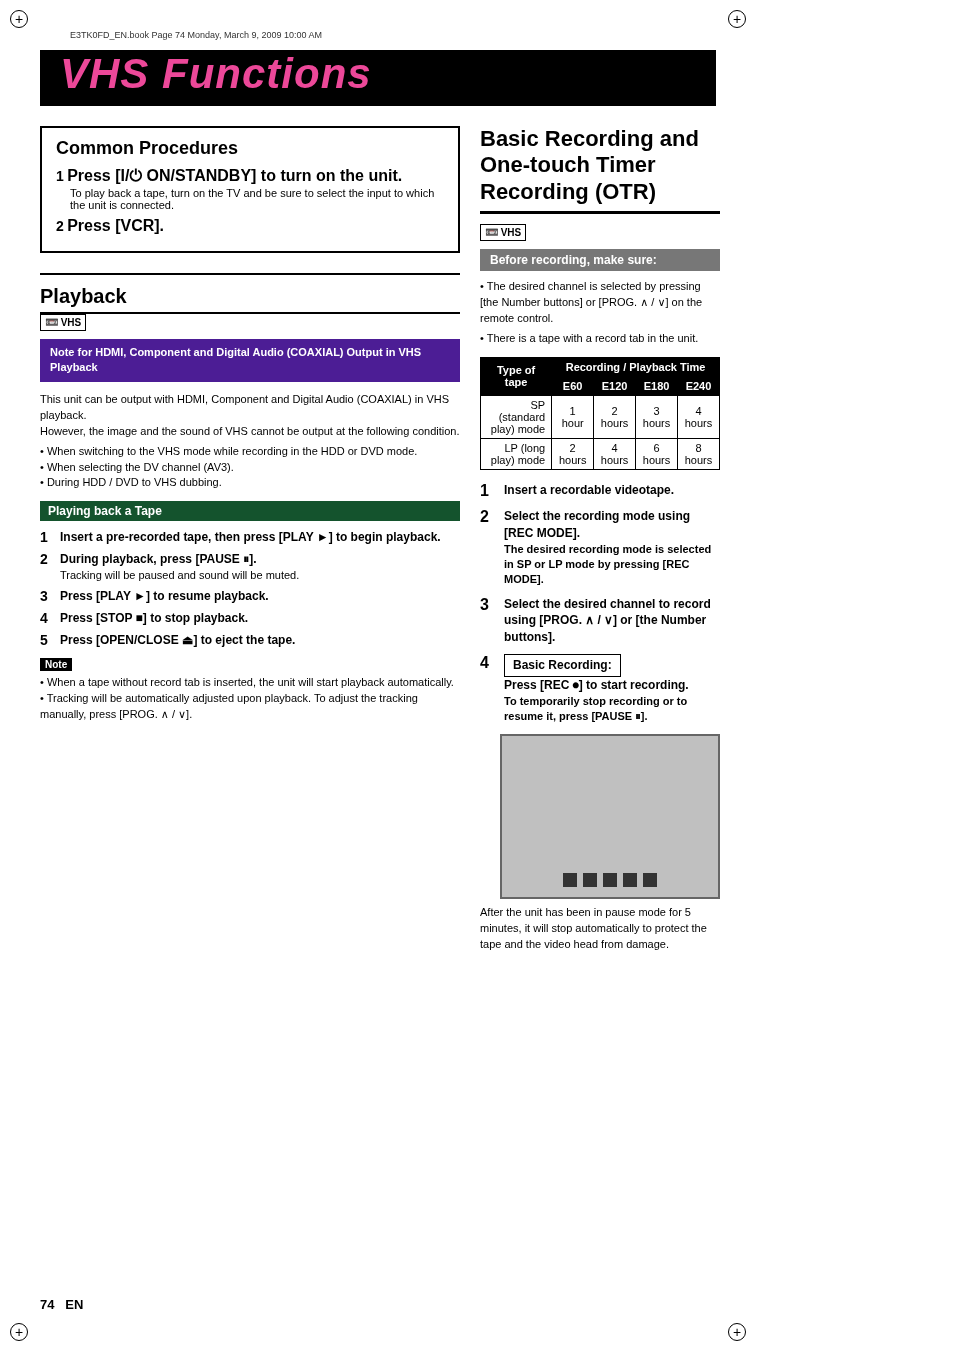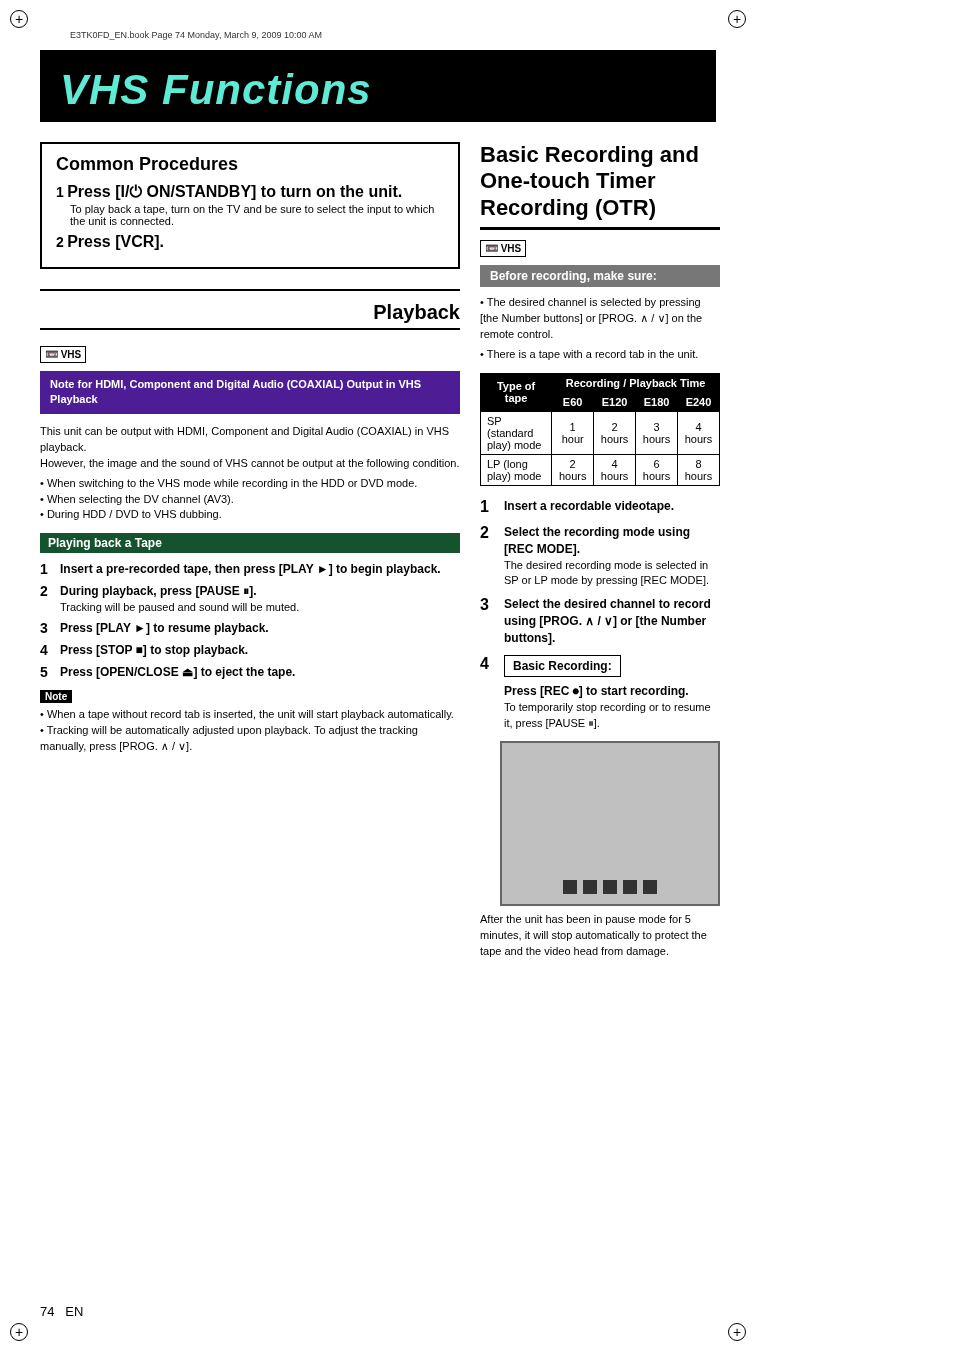--- a/index.html
+++ b/index.html
@@ -27,22 +27,22 @@
       margin-bottom: 10px;
       margin-left: 30px;
     }
 
     
     .page-title {
       font-size: 42px;
       font-weight: 900;
       font-style: italic;
       background: #000;
-      color: #5eead4;
-      padding: 16px 20px 8px 20px;
+      color: #ec4899;
+      padding: 0 20px 8px 20px;
       margin-bottom: 20px;
       letter-spacing: 1px;
     }
 
     
     .columns {
       display: flex;
       gap: 20px;
       align-items: flex-start;
     }
@@ -102,22 +102,21 @@
 
     
     .playback-section {
       margin-bottom: 16px;
     }
     .playback-title {
       font-size: 20px;
       font-weight: 900;
       border-bottom: 2px solid #000;
       padding-bottom: 4px;
-      margin-bottom: 16px;
-      text-align: right;
+      margin-bottom: 0;
     }
 
     
     .note-box {
       background: #4c1d95;
       color: #fff;
       padding: 6px 10px;
       margin-bottom: 10px;
       font-size: 11px;
       font-weight: bold;
@@ -237,21 +236,21 @@
       border: 1px solid #000;
       padding: 3px 6px;
       text-align: center;
     }
     .tape-table td {
       border: 1px solid #000;
       padding: 3px 6px;
       text-align: center;
     }
     .tape-table .col-label {
-      text-align: left;
+      text-align: right;
       font-weight: normal;
     }
     .tape-table thead tr:first-child th:first-child {
       text-align: left;
     }
 
     .right-steps {
       list-style: none;
       padding: 0;
       margin-bottom: 10px;
@@ -269,32 +268,31 @@
     }
     .right-steps li .rcontent {
       font-size: 12px;
       line-height: 1.4;
     }
     .right-steps li .rcontent strong {
       font-weight: 900;
     }
     .right-steps li .rsub {
       font-size: 11px;
-      font-weight: normal;
+      font-weight: bold;
       display: block;
     }
 
     
     .basic-rec-badge {
       display: inline-block;
       border: 1.5px solid #000;
       padding: 2px 8px;
       font-size: 12px;
       font-weight: 900;
-      margin-bottom: 6px;
     }
 
     
     .tv-screen {
       border: 2px solid #666;
       width: 220px;
       height: 165px;
       background: #c0c0c0;
       margin: 10px 0 6px 20px;
       position: relative;
@@ -315,24 +313,24 @@
 
     .after-text {
       font-size: 11px;
       line-height: 1.45;
       margin-top: 6px;
     }
 
     
     .page-number {
       position: absolute;
-      bottom: 32px;
+      bottom: 39px;
       left: 40px;
       font-size: 13px;
-      font-weight: 400;
+      font-weight: 700;
     }
 
     
     .divider {
       border-top: 2px solid #000;
       margin: 10px 0 10px 0;
     }
 
     
     .ch-circle {

